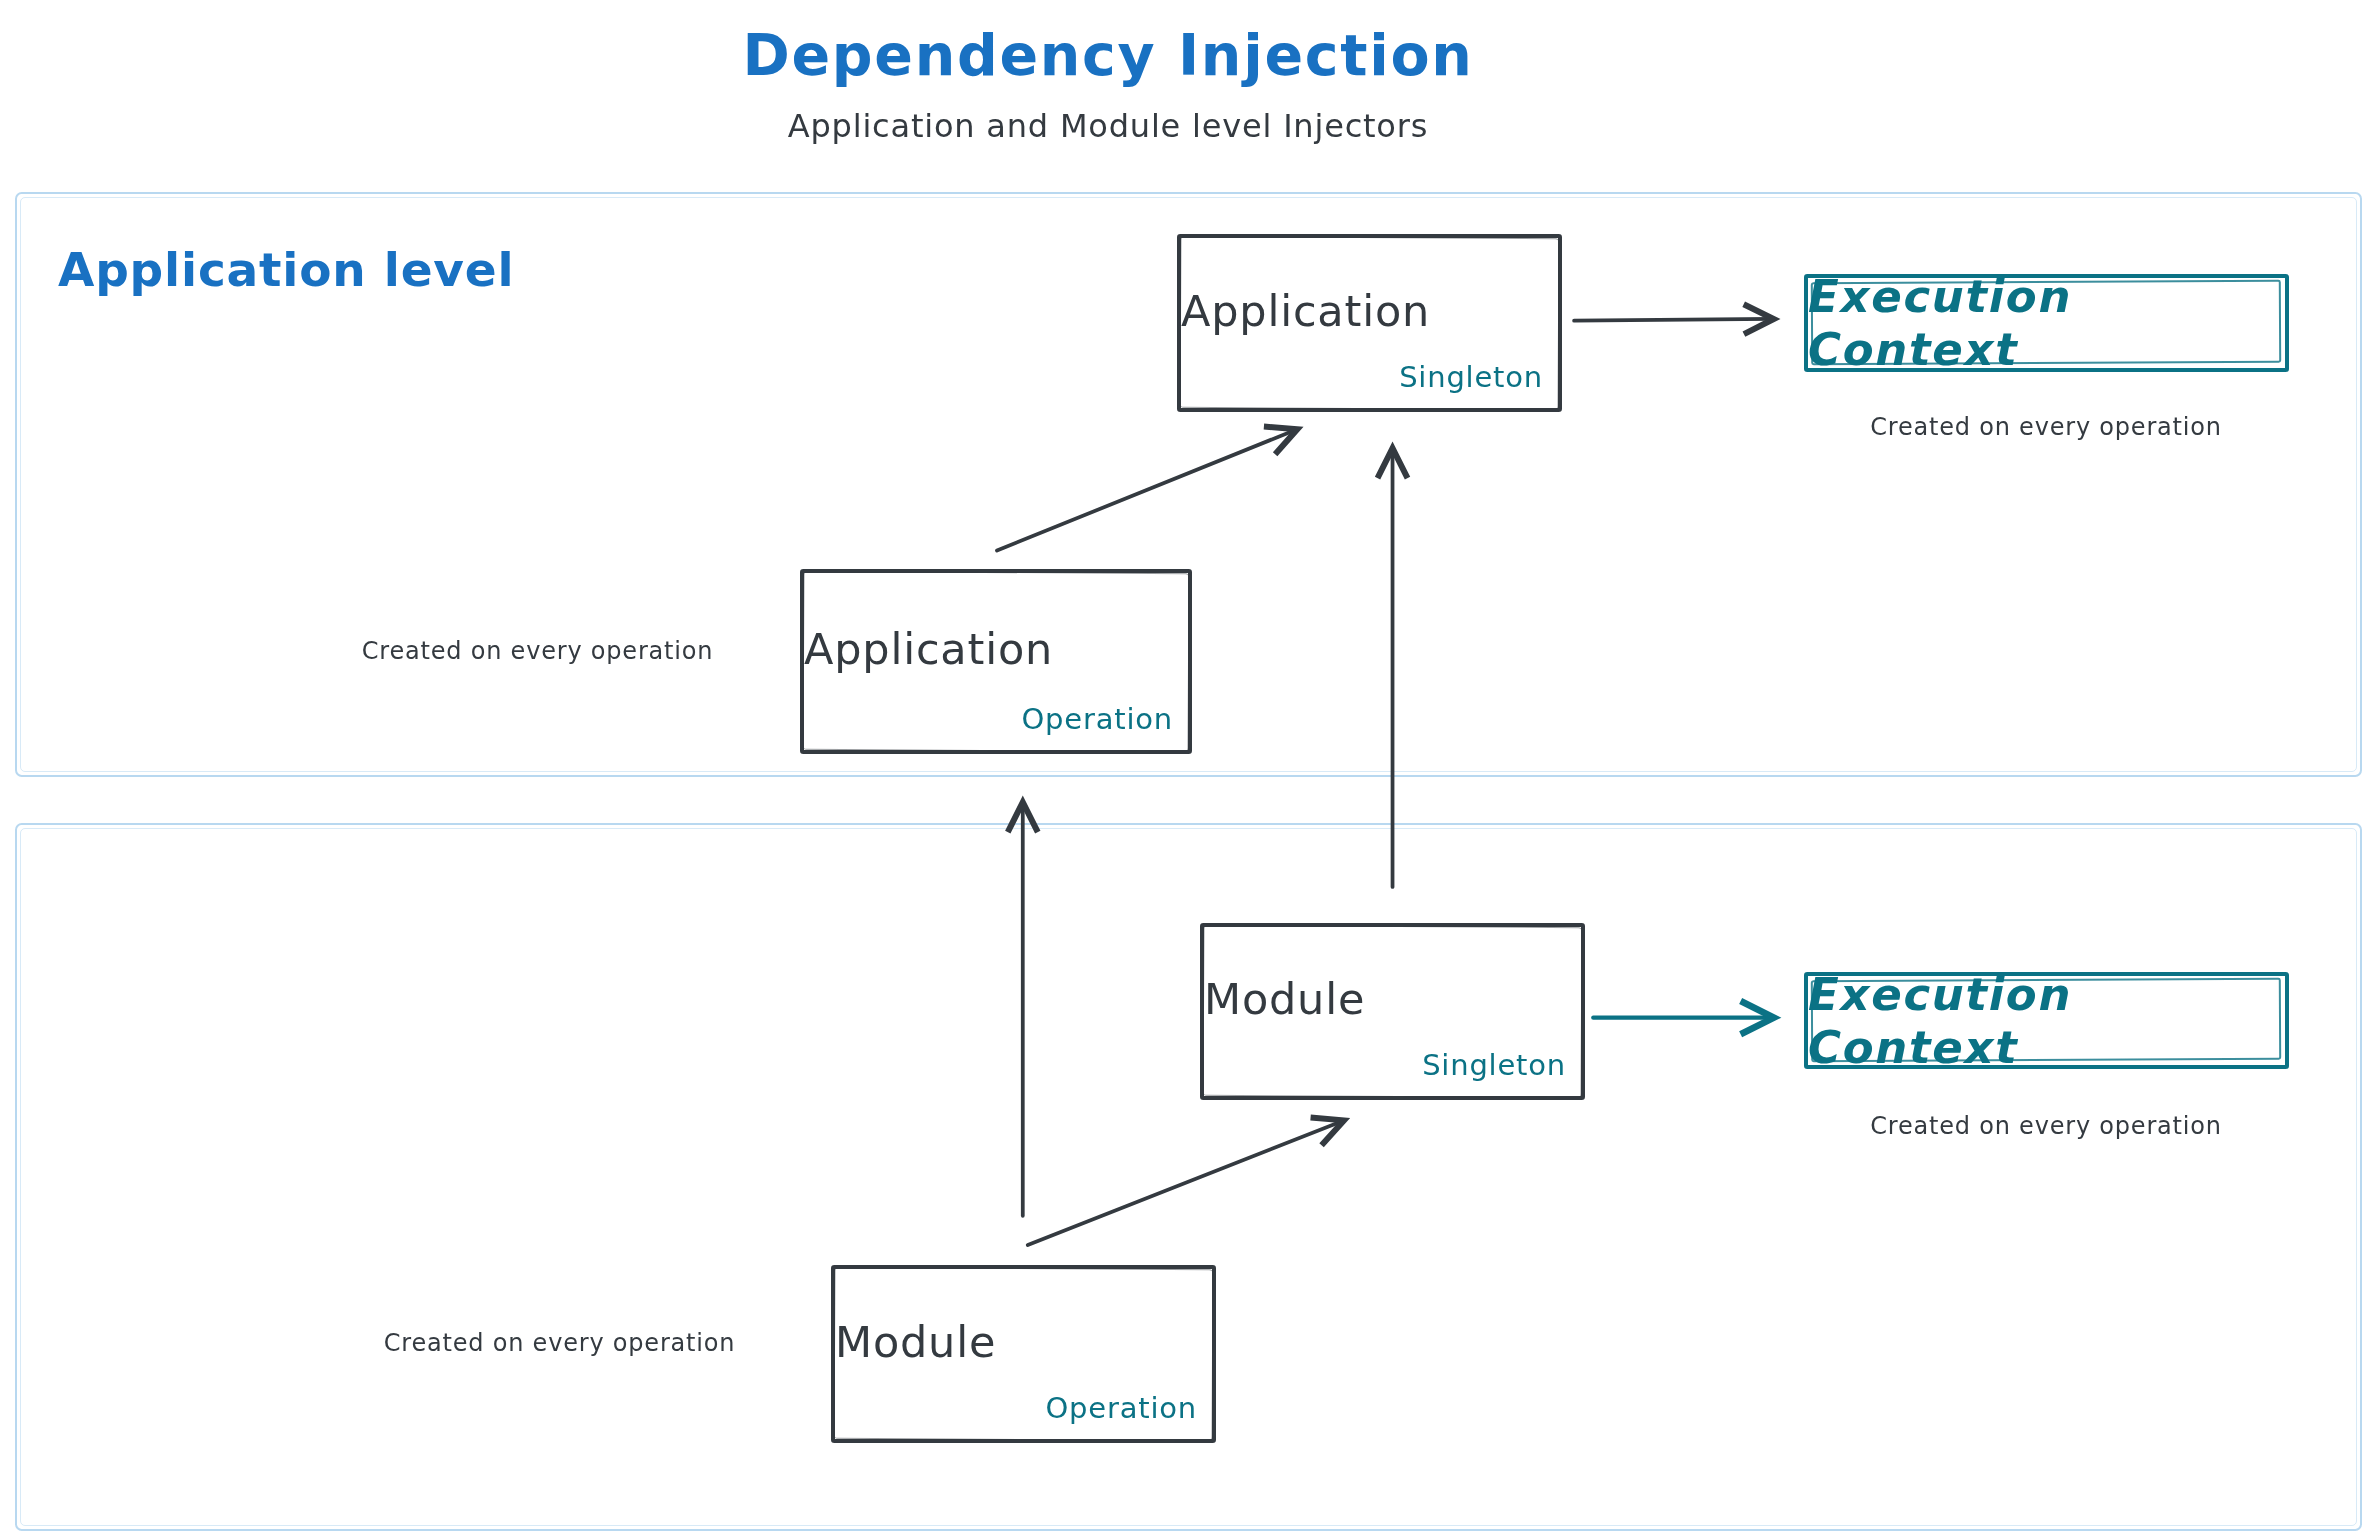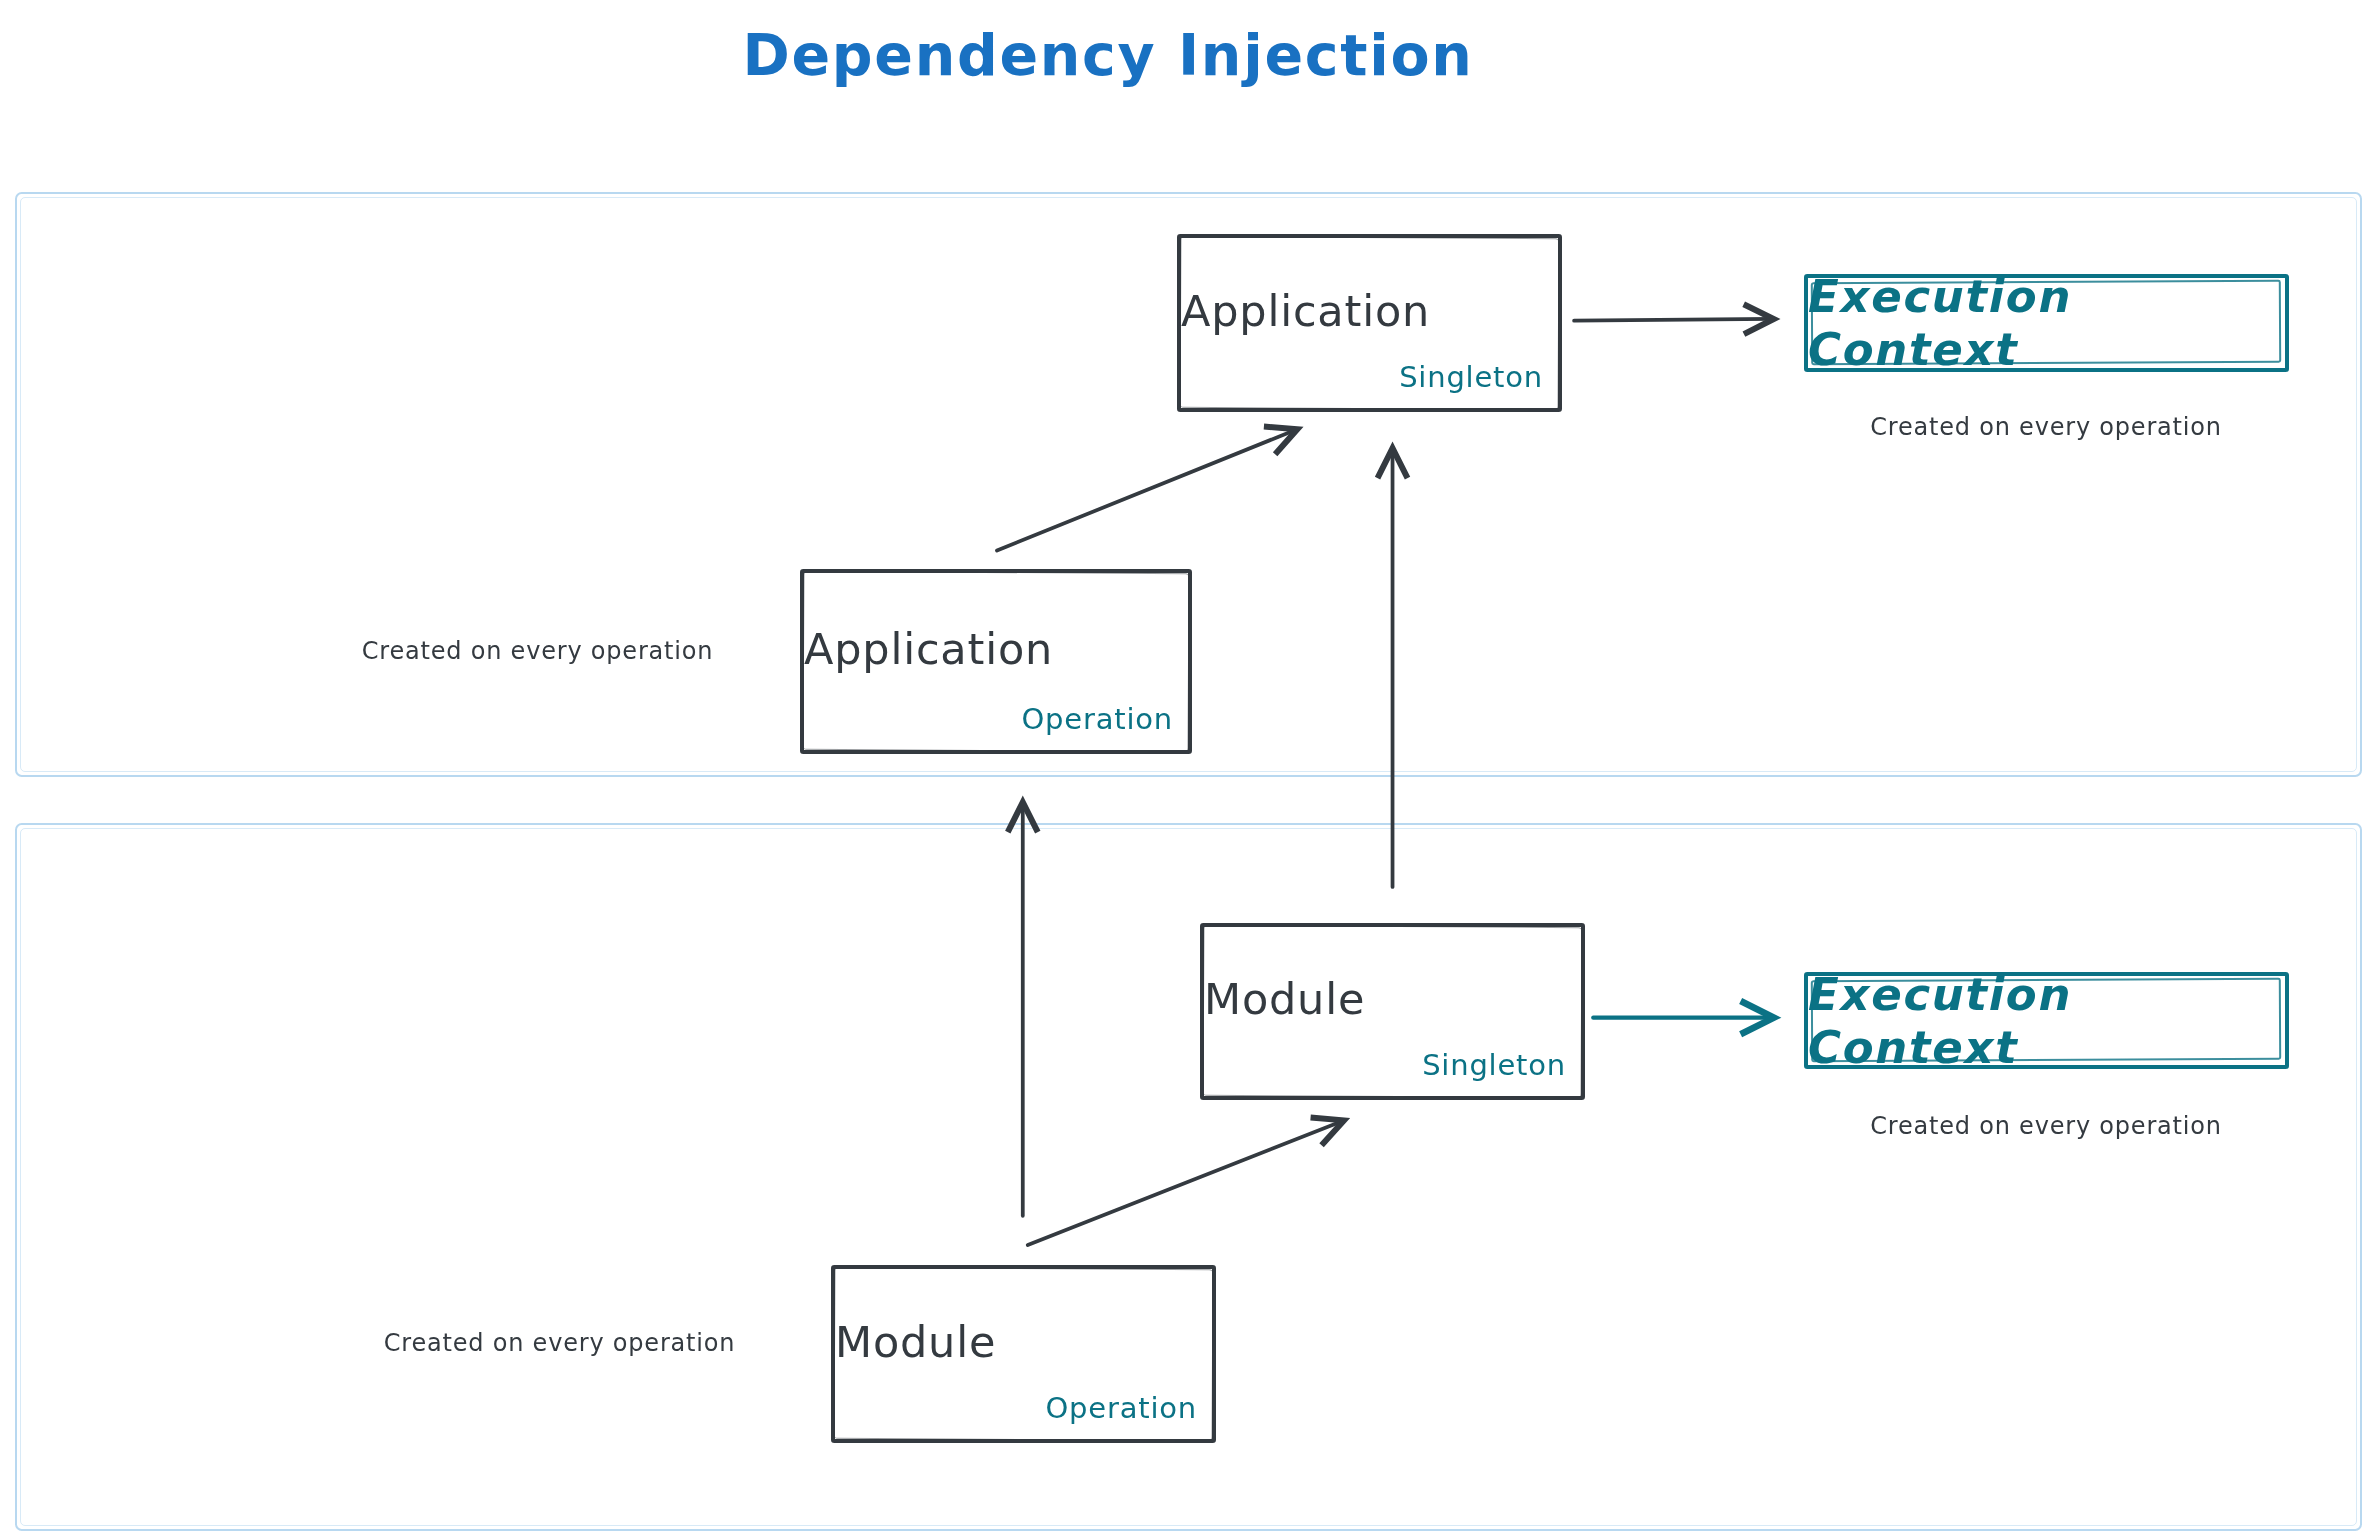--- a/index.html
+++ b/index.html
@@ -125,24 +125,26 @@
   .arrow-teal { stroke: var(--teal); stroke-width: 5;   fill: none; stroke-linecap: round; }
   .marker-dark { stroke: var(--dark); fill: none; }
   .marker-teal { stroke: var(--teal); fill: none; }
 </style>
 </head>
 <body>
 
 <div class="page">
 
   <div class="title">Dependency Injection</div>
+  <div class="subtitle">Application and Module level Injectors</div>
 
   <div class="level-container" id="app-level"></div>
   <div class="level-container" id="module-level"></div>
 
+  <div class="level-label" id="app-level-label">Application level</div>
 
   <svg class="arrows" viewBox="0 0 2854 1842" width="2377" height="1534">
     <defs>
       <marker id="ah-dark" markerWidth="12" markerHeight="12" refX="8.6" refY="5" orient="auto">
         <path class="marker-dark" d="M1,1 L9,5 L1,9" stroke-width="1.6"></path>
       </marker>
       <marker id="ah-teal" markerWidth="12" markerHeight="12" refX="8.6" refY="5" orient="auto">
         <path class="marker-teal" d="M1,1 L9,5 L1,9" stroke-width="1.6"></path>
       </marker>
     </defs>

